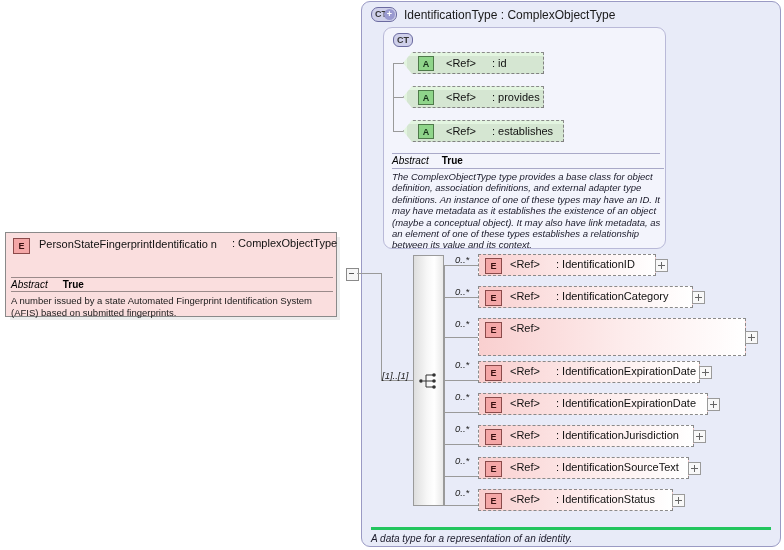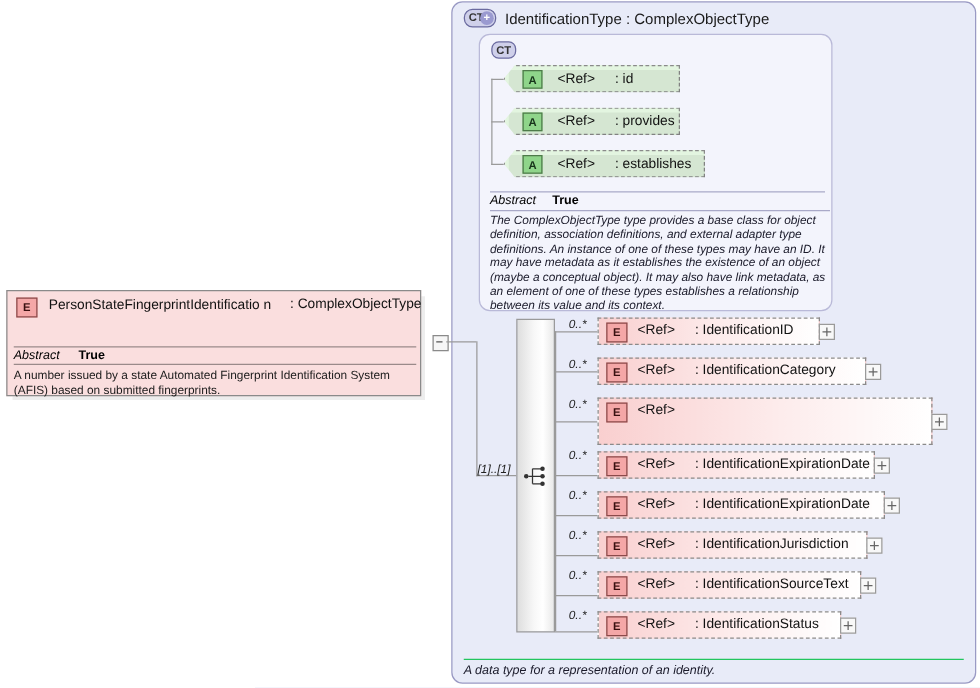--- a/index.html
+++ b/index.html
@@ -188,21 +188,21 @@
   }
   .plus-box{
     position:absolute;width:11px;height:11px;
     border:1px solid #9a9a9a;background:#f8f8f8;
   }
   .plus-box .hb{position:absolute;left:2px;top:5px;width:7px;height:1px;background:#666;}
   .plus-box .vb{position:absolute;left:5px;top:2px;width:1px;height:7px;background:#666;}
 
   #bottom-doc{
     left:371px;top:527px;width:400px;
-    border-top:1px solid #22c55e;
+    border-top:3px solid #22c55e;
     padding-top:3px;
     font-style:italic;font-size:10px;color:#1a1a2a;
   }
 </style>
 </head>
 <body>
 
 <div class="abs" id="ct-panel">
   <div class="hdr">
     <span class="ct-plus-badge">

